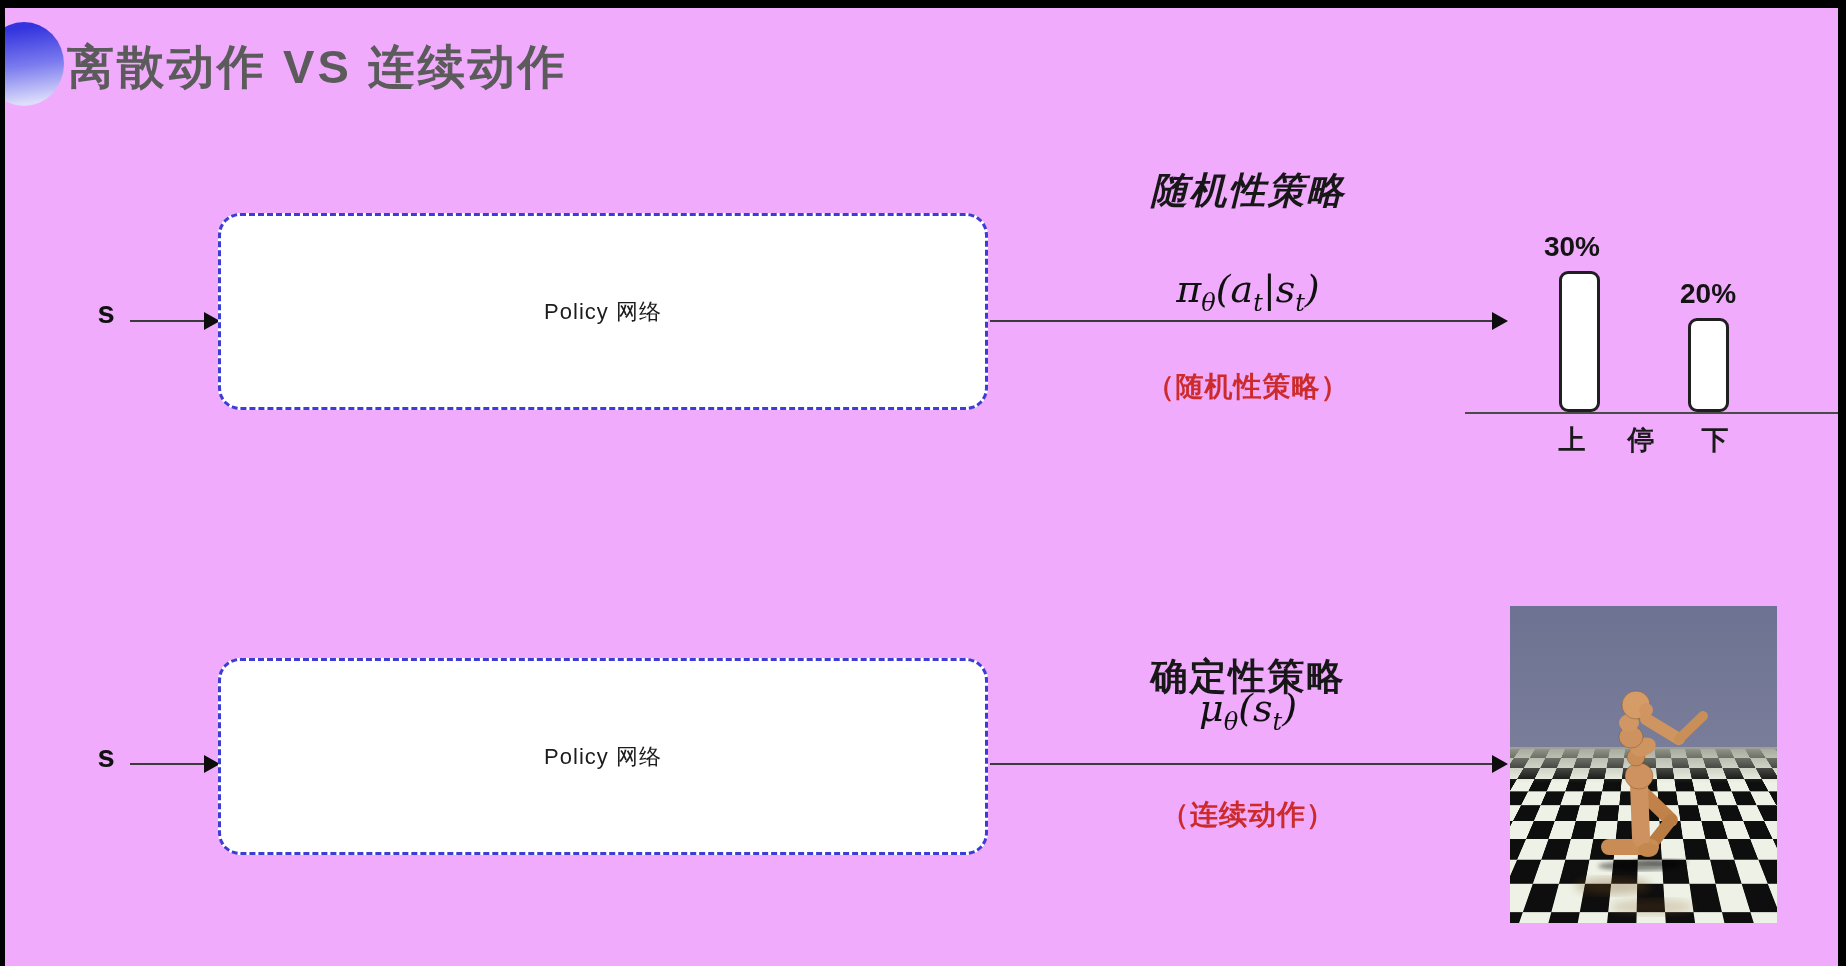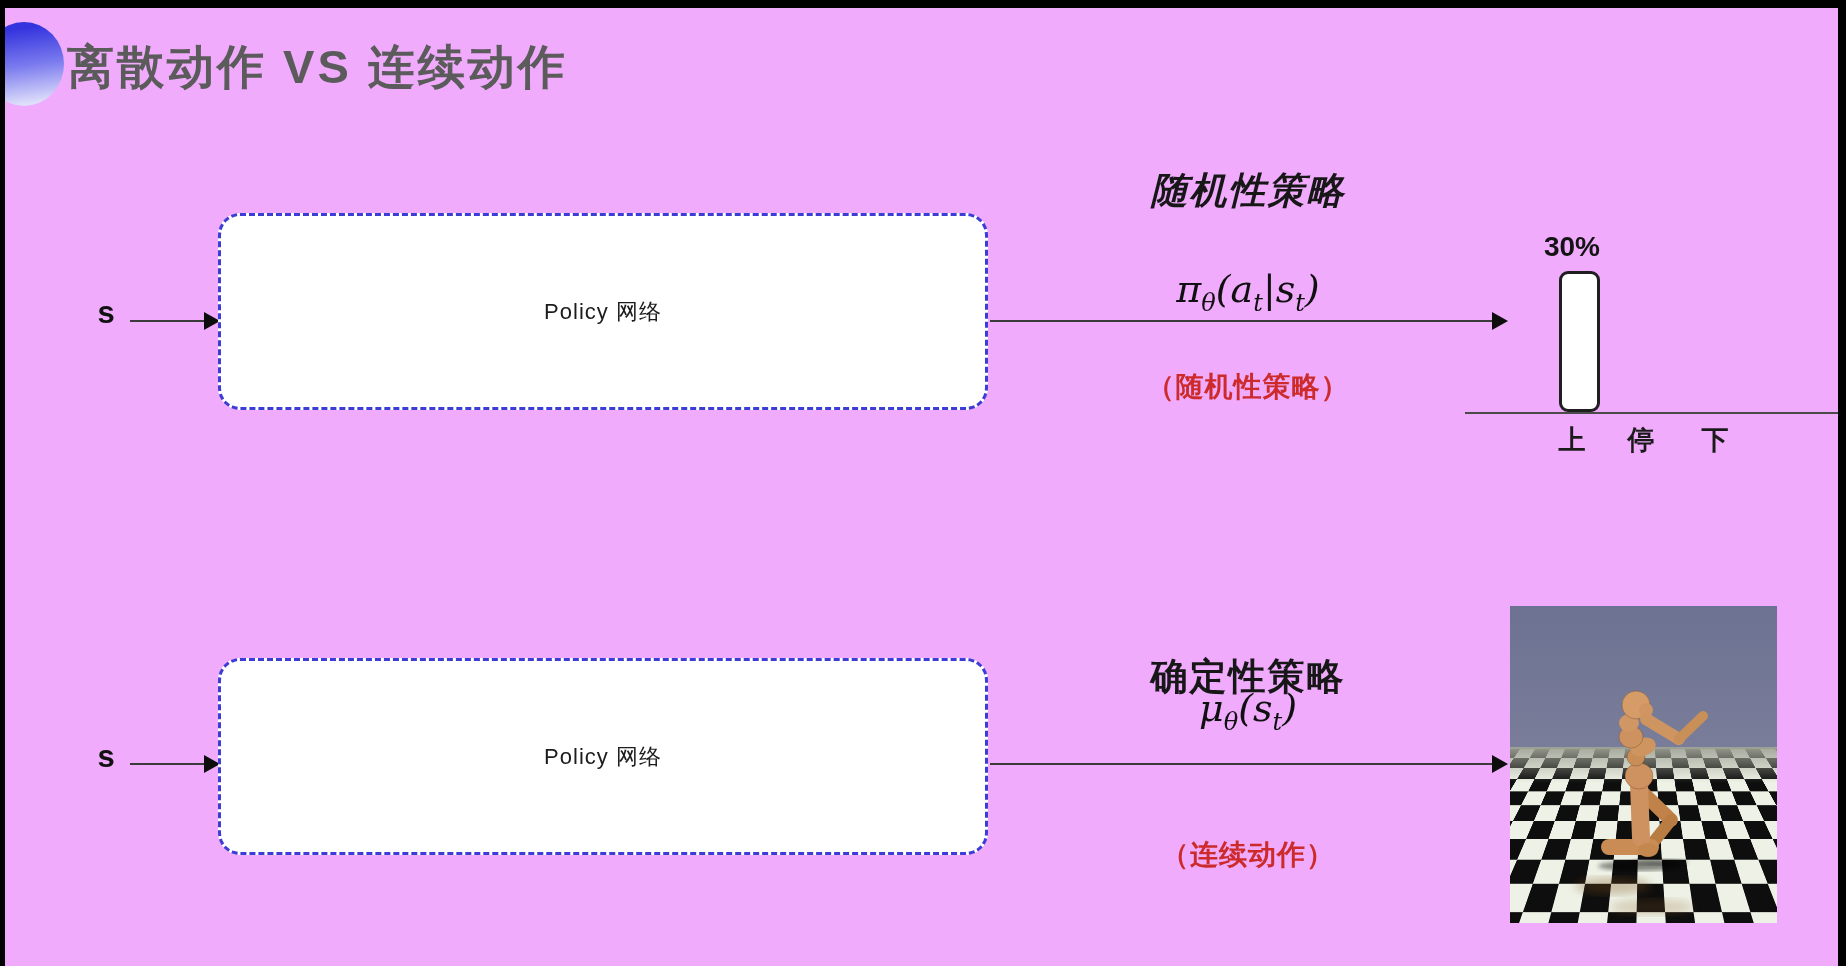--- a/index.html
+++ b/index.html
@@ -83,40 +83,44 @@
 
     <div class="ann policy-type" style="top:158px;font-style:italic;">随机性策略</div>
     <div class="ann formula" style="top:228px;margin-top:31px;"><span>π</span><sub>θ</sub><span>(a</span><sub>t</sub><span>|s</span><sub>t</sub><span>)</span></div>
     <div class="ann action-note" style="top:360px;">（随机性策略）</div>
 
     <div id="bar-chart">
       <div class="bar-col" style="left:79px;align-items:flex-end;">
         <span class="bar-pct">30%</span>
         <div class="bar-rect" style="height: 141px; background: rgb(255, 255, 255); border-color: rgb(31, 31, 31);"></div>
       </div>
+      <div class="bar-col" style="left:215px;">
+        <span class="bar-pct">20%</span>
+        <div class="bar-rect" style="height: 94px; background: rgb(255, 255, 255); border-color: rgb(31, 31, 31);"></div>
+      </div>
       <div class="chart-baseline"></div>
       <span class="bar-cat" style="left:79px;">上</span>
       <span class="bar-cat" style="left:148px;">停</span>
       <span class="bar-cat" style="left:222px;">下</span>
     </div>
 
     <span class="s-label bottom">s</span>
     <div class="arrow-line" style="left:125px;top:755px;width:80px;"></div>
     <div class="arrow-head" style="left:199px;top:747px;"></div>
 
     <div class="policy-box bottom">
       <span class="policy-label">Policy 网络</span>
     </div>
 
     <div class="arrow-line" style="left:985px;top:755px;width:505px;"></div>
     <div class="arrow-head" style="left:1487px;top:747px;"></div>
 
     <div class="ann policy-type" style="top:644px;">确定性策略</div>
     <div class="ann formula" style="top:678px;"><span>μ</span><sub>θ</sub><span>(s</span><sub>t</sub><span>)</span></div>
-    <div class="ann action-note" style="top:828px;">（连续动作）</div>
+    <div class="ann action-note" style="top:788px;">（连续动作）</div>
 
     <div id="sim-image">
       <div class="sim-floor-wrap">
         <div class="sim-floor"></div>
       </div>
       <div class="sim-haze"></div>
       <svg class="sim-svg" viewBox="0 0 267 317">
         <defs>
           <filter id="blur1">
               <feGaussianBlur stdDeviation="2.2"></feGaussianBlur>

